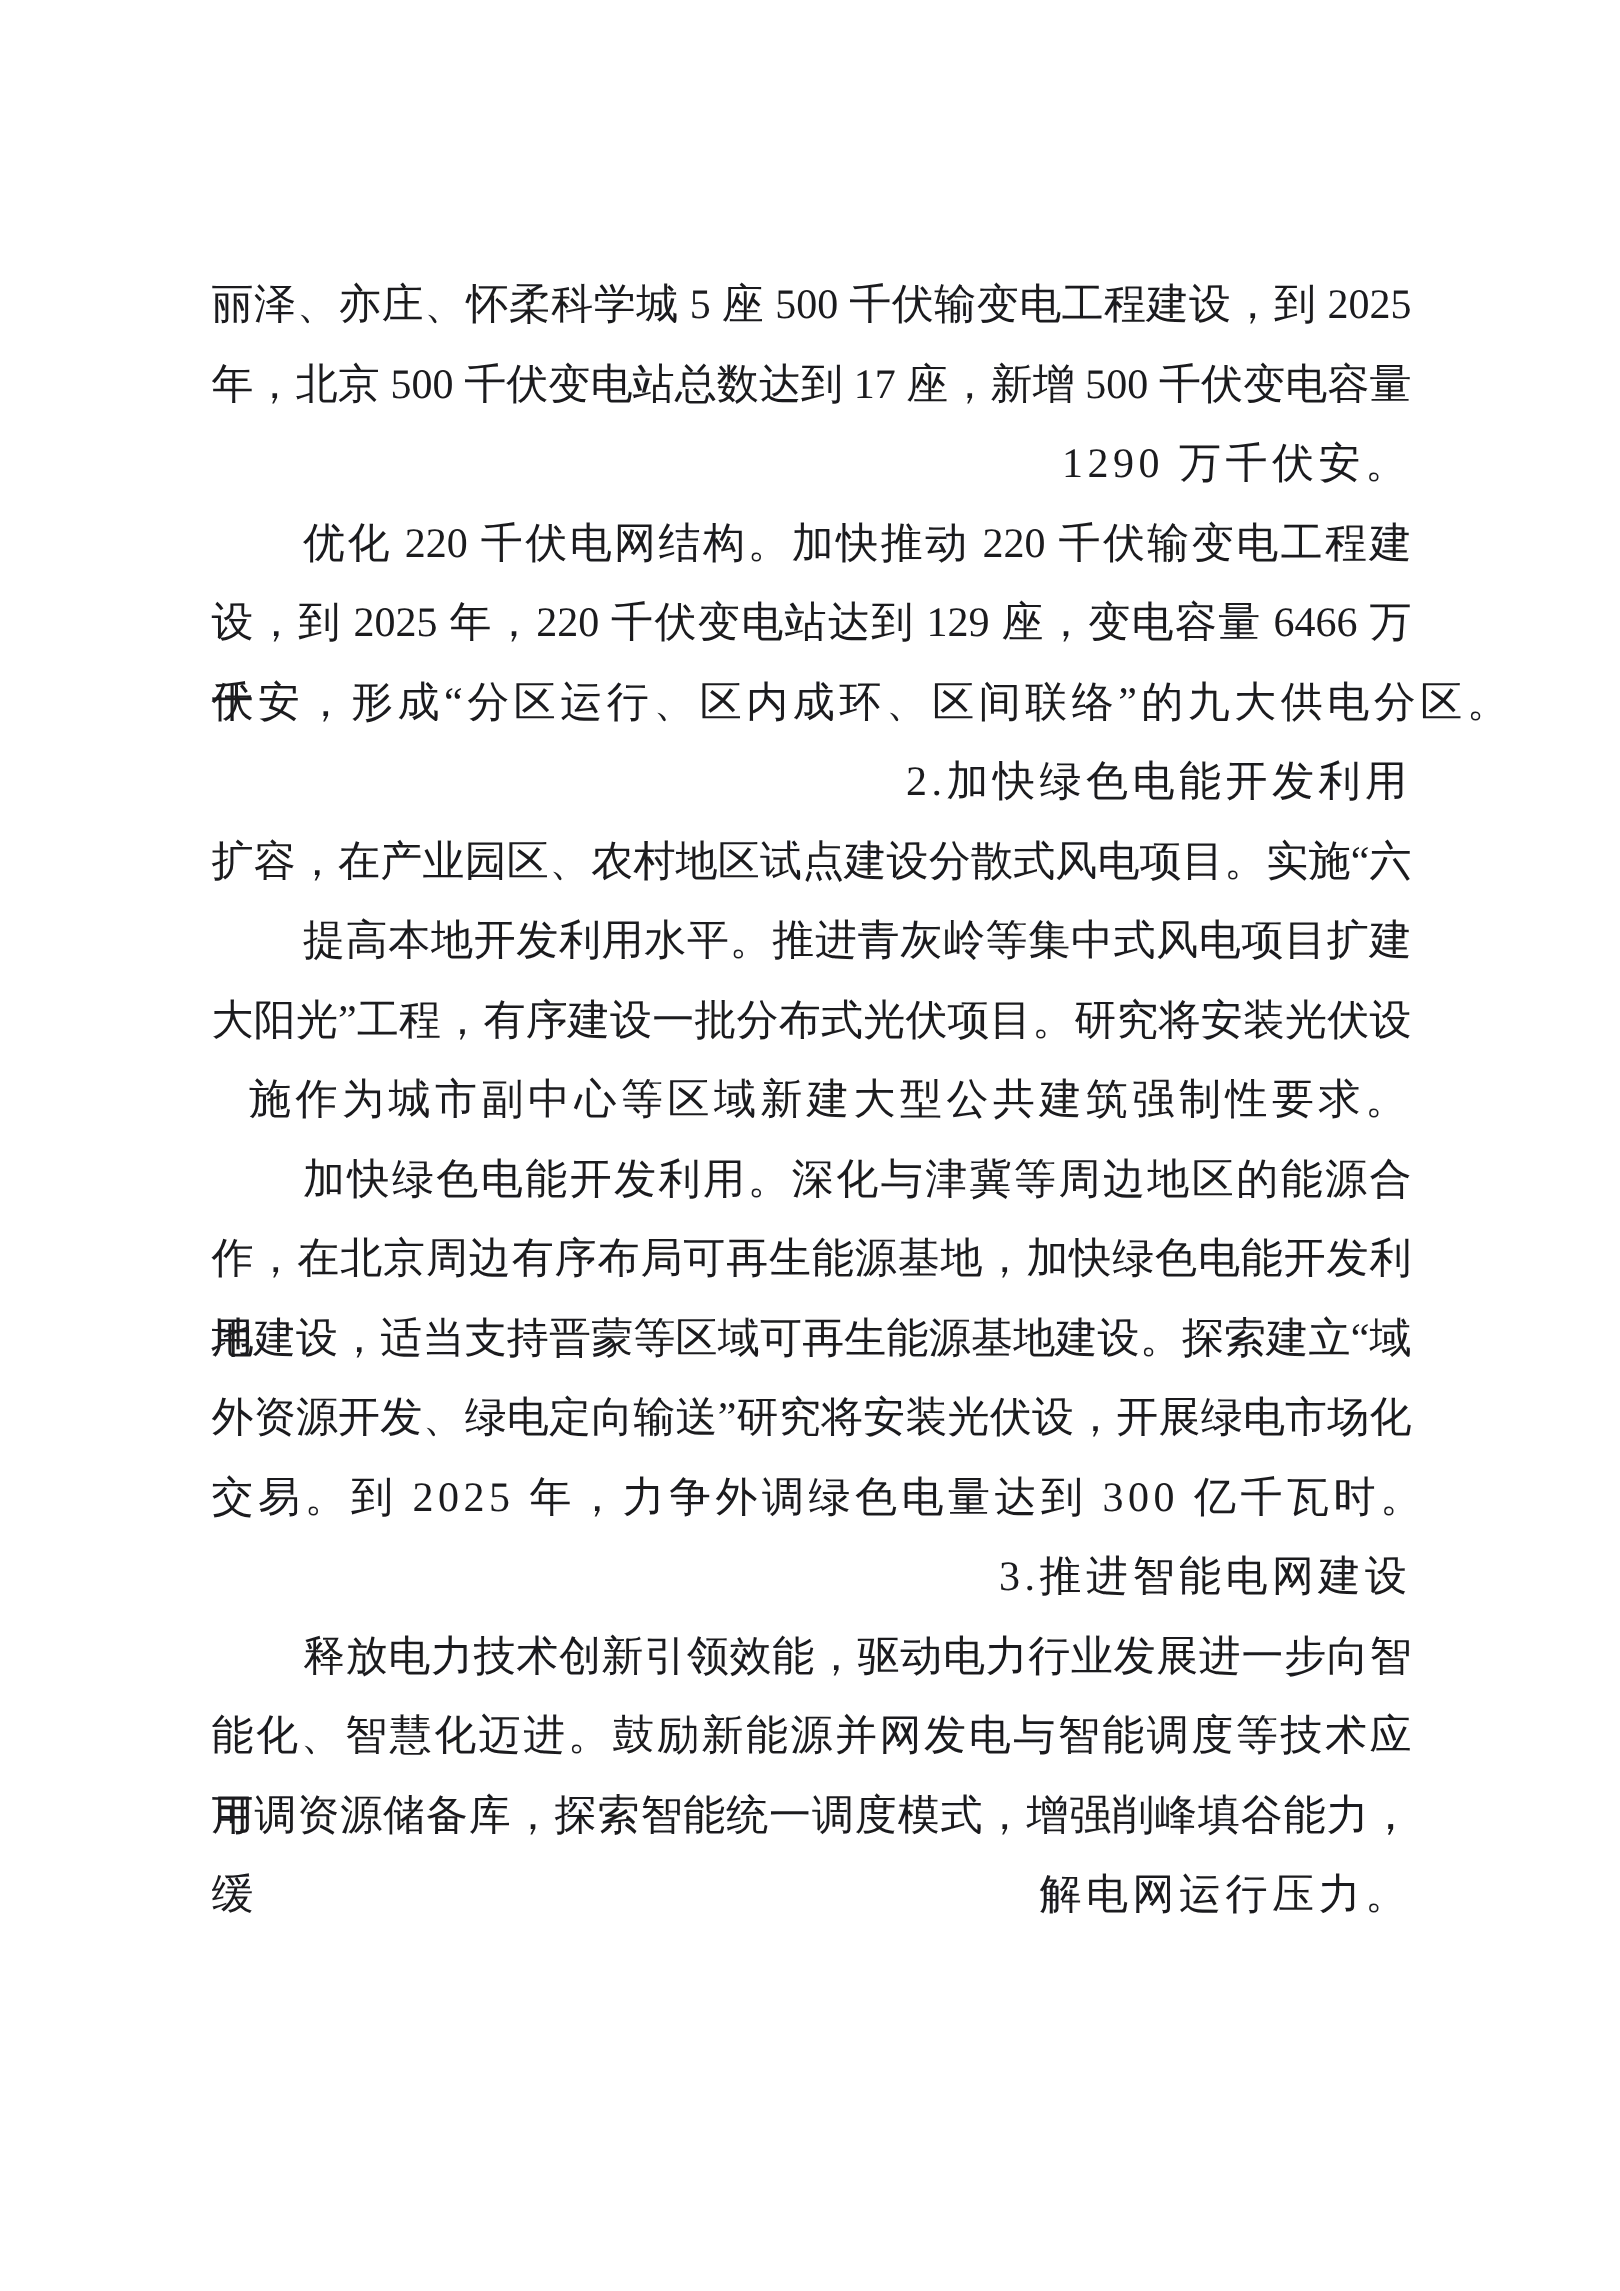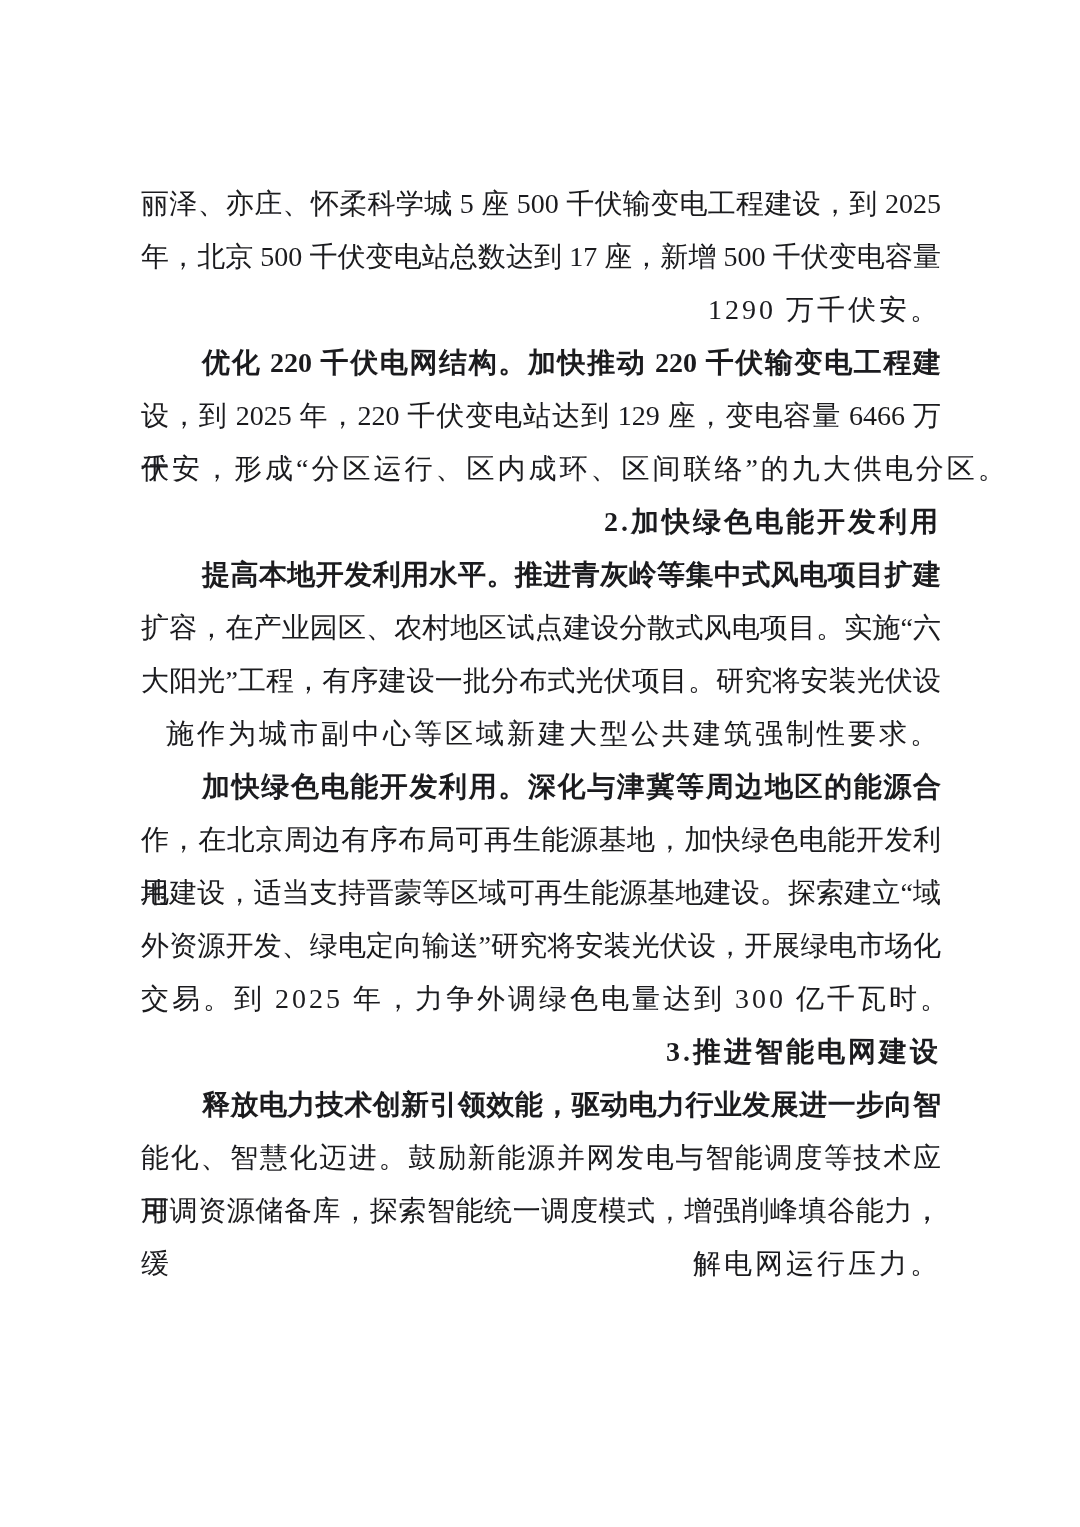--- a/index.html
+++ b/index.html
@@ -22,43 +22,43 @@
     position:absolute;left:141px;top:177px;width:800px;
   }
   .line{
     font-size:28px;line-height:53px;height:53px;
     letter-spacing:3px;white-space:nowrap;text-align:right;
   }
   .line.fill{
     letter-spacing:0;white-space:normal;
     text-align:justify;text-align-last:justify;
   }
-  .line.indent{text-indent:61px;font-weight:bold;}
+  .line.indent{text-indent:61px;}
   .footer{
     position:absolute;top:1352px;left:793px;
     display:flex;align-items:center;gap:19px;
     font-size:27px;line-height:30px;
   }
   .footer .dash{color:var(--footer-dash);}
   .footer .num{color:var(--footer-num);letter-spacing:2px;}
 </style>
 </head>
 <body>
 
 <div class="page">
   <div class="content">
     <div class="line fill">丽泽、亦庄、怀柔科学城 5 座 500 千伏输变电工程建设，到 2025</div>
     <div class="line fill">年，北京 500 千伏变电站总数达到 17 座，新增 500 千伏变电容量</div>
     <div class="line">1290 万千伏安。</div>
     <div class="line indent fill">优化 220 千伏电网结构。加快推动 220 千伏输变电工程建</div>
     <div class="line fill">设，到 2025 年，220 千伏变电站达到 129 座，变电容量 6466 万千</div>
     <div class="line">伏安，形成“分区运行、区内成环、区间联络”的九大供电分区。</div>
     <div class="line indent">2.加快绿色电能开发利用</div>
+    <div class="line fill">扩容，在产业园区、农村地区试点建设分散式风电项目。实施“六</div>
     <div class="line indent fill">提高本地开发利用水平。推进青灰岭等集中式风电项目扩建</div>
-    <div class="line fill">扩容，在产业园区、农村地区试点建设分散式风电项目。实施“六</div>
     <div class="line fill">大阳光”工程，有序建设一批分布式光伏项目。研究将安装光伏设</div>
     <div class="line">施作为城市副中心等区域新建大型公共建筑强制性要求。</div>
     <div class="line indent fill">加快绿色电能开发利用。深化与津冀等周边地区的能源合</div>
     <div class="line fill">作，在北京周边有序布局可再生能源基地，加快绿色电能开发利用</div>
     <div class="line fill">地建设，适当支持晋蒙等区域可再生能源基地建设。探索建立“域</div>
     <div class="line fill">外资源开发、绿电定向输送”研究将安装光伏设，开展绿电市场化</div>
     <div class="line">交易。到 2025 年，力争外调绿色电量达到 300 亿千瓦时。</div>
     <div class="line indent">3.推进智能电网建设</div>
     <div class="line indent fill">释放电力技术创新引领效能，驱动电力行业发展进一步向智</div>
     <div class="line fill">能化、智慧化迈进。鼓励新能源并网发电与智能调度等技术应用，</div>

